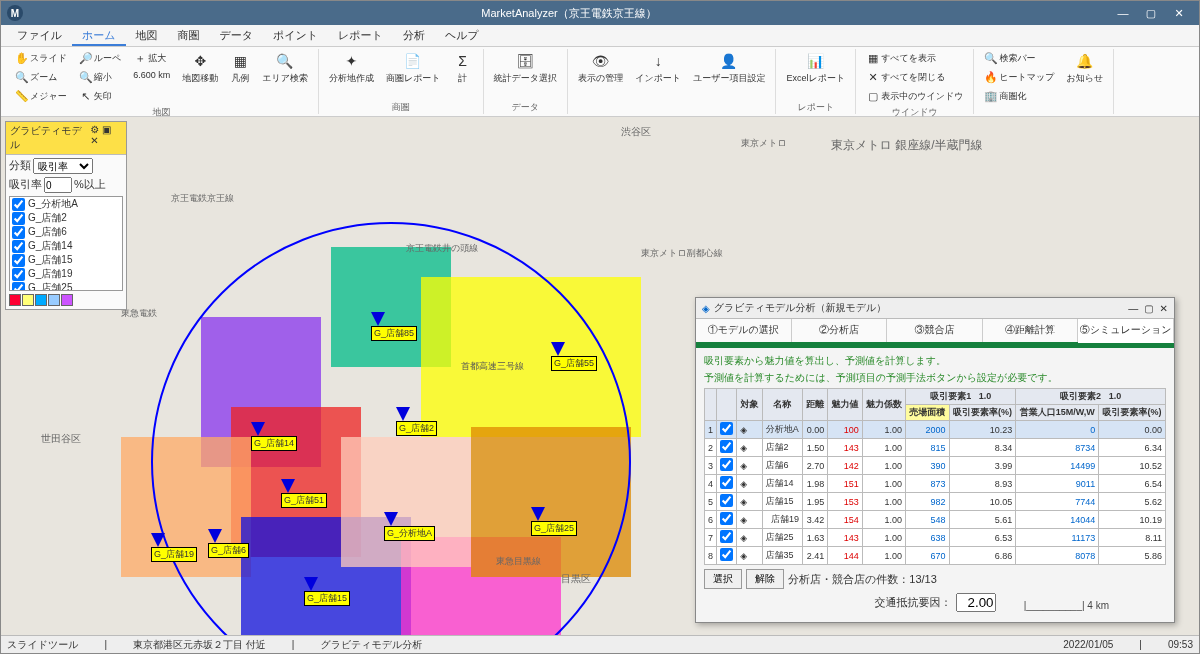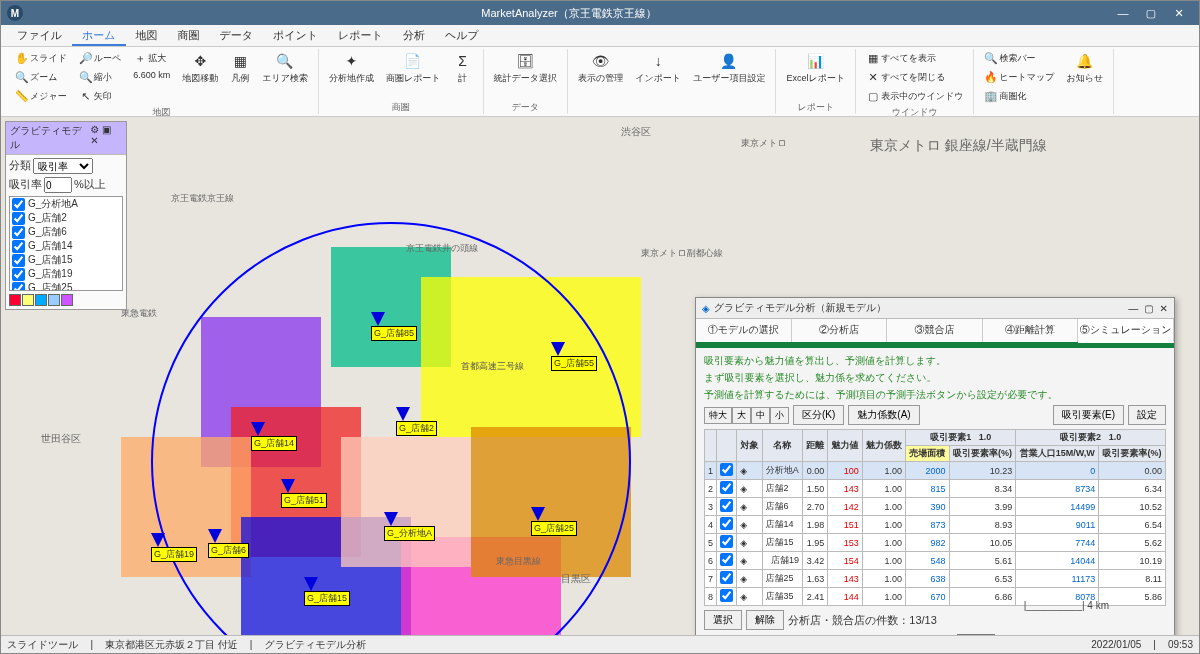--- a/index.html
+++ b/index.html
@@ -23,21 +23,21 @@
 .ribbon-icon.small { width: 14px; height: 14px; font-size: 11px; }
 .ribbon-stack { display: flex; flex-direction: column; gap: 1px; }
 .map-area { flex: 1; position: relative; background: #e8e5de; overflow: hidden; }
 .map-bg { position: absolute; inset: 0; }
 .marker { position: absolute; }
 .marker-pin { width: 14px; height: 14px; background: #00d; clip-path: polygon(50% 100%, 0 0, 100% 0); }
 .marker-label { font-size: 9px; background: #ff0; padding: 0 2px; border: 1px solid #000; white-space: nowrap; }
 .region { position: absolute; opacity: 0.75; }
 .circle-overlay { position: absolute; border: 2px solid #00f; border-radius: 50%; }
 .side-panel { position: absolute; top: 4px; left: 4px; width: 122px; background: #fafafa; border: 1px solid #999; }
-.side-panel-title { background: #c4b5fd; padding: 2px 4px; font-size: 10px; border-bottom: 1px solid #bbb; display: flex; justify-content: space-between; }
+.side-panel-title { background: #fde047; padding: 2px 4px; font-size: 10px; border-bottom: 1px solid #bbb; display: flex; justify-content: space-between; }
 .side-panel-body { padding: 3px; }
 .side-controls { display: flex; gap: 2px; margin-bottom: 3px; }
 .side-controls select, .side-controls input { font-size: 10px; height: 16px; }
 .layer-list { height: 95px; overflow-y: auto; background: #fff; border: 1px solid #999; }
 .layer-item { display: flex; align-items: center; gap: 3px; font-size: 10px; padding: 0 2px; }
 .color-row { display: flex; gap: 1px; margin-top: 3px; }
 .color-sw { width: 12px; height: 12px; border: 1px solid #666; }
 .dialog { position: absolute; top: 180px; right: 24px; width: 480px; background: #f4f4f4; border: 1px solid #888; box-shadow: 2px 2px 6px rgba(0,0,0,0.3); }
 .dialog-title { background: #eee; padding: 3px 6px; font-size: 10px; border-bottom: 1px solid #bbb; display: flex; align-items: center; }
 .dialog-tabs { display: flex; border-bottom: 6px solid #15803d; }
@@ -47,21 +47,21 @@
 .dialog-msg { color: #2a8a2a; font-size: 10px; line-height: 1.3; margin-bottom: 4px; }
 .btn-row { display: flex; gap: 4px; margin: 4px 0; align-items: center; }
 .dbtn { background: #f0f0f0; border: 1px solid #999; padding: 2px 8px; font-size: 10px; }
 .dbtn.small { padding: 1px 4px; font-size: 9px; }
 .grid { width: 100%; border-collapse: collapse; background: #fff; }
 .grid th, .grid td { border: 1px solid #bbb; padding: 1px 3px; font-size: 9px; text-align: right; height: 14px; white-space: nowrap; }
 .grid th { background: #e4e8f0; text-align: center; }
 .grid td:nth-child(1),.grid td:nth-child(2),.grid td:nth-child(3) { text-align: left; }
 .grid .hl-red { color: #d00; margin-top: 10px; }
 .grid .hl-blue { color: #06c; }
-.statusbar { height: 18px; background: #eee; border-top: 1px solid #bbb; display: flex; align-items: center; font-size: 10px; padding: 0 6px; gap: 12px; }
+.statusbar { height: 18px; background: #eee; border-top: 1px solid #bbb; display: flex; align-items: center; font-size: 10px; padding: 0 6px; gap: 26px; }
 .statusbar .spacer { flex: 1; }
 .scaleline { position: absolute; right: 90px; bottom: 24px; font-size: 10px; color: #444; text-shadow: 0 0 2px #fff; }
 </style>
 </head>
 <body>
 
 <div class="window">
 
   <div class="titlebar">
     <div class="titlebar-icon">M</div>
@@ -250,21 +250,21 @@
 
       <div style="position:absolute;left:620px;top:8px;font-size:10px;color:#666">渋谷区</div>
       <div style="position:absolute;left:560px;top:455px;font-size:10px;color:#666">目黒区</div>
       <div style="position:absolute;left:40px;top:315px;font-size:10px;color:#666">世田谷区</div>
       <div style="position:absolute;left:170px;top:75px;font-size:9px;color:#666">京王電鉄京王線</div>
       <div style="position:absolute;left:405px;top:125px;font-size:9px;color:#666">京王電鉄井の頭線</div>
       <div style="position:absolute;left:120px;top:190px;font-size:9px;color:#666">東急電鉄</div>
       <div style="position:absolute;left:495px;top:438px;font-size:9px;color:#666">東急目黒線</div>
       <div style="position:absolute;left:640px;top:130px;font-size:9px;color:#666">東京メトロ副都心線</div>
       <div style="position:absolute;left:740px;top:20px;font-size:9px;color:#666">東京メトロ</div>
-      <div style="position:absolute;left:869px;top:20px;font-size:14px;color:#666">東京メトロ 銀座線/半蔵門線</div>
+      <div style="position:absolute;left:830px;top:20px;font-size:12px;color:#666">東京メトロ 銀座線/半蔵門線</div>
       <div style="position:absolute;left:460px;top:243px;font-size:9px;color:#555">首都高速三号線</div>
     </div>
     <div id="markers">
         <div class="marker" style="left: 370px; top: 195px;">
           <div class="marker-pin"></div>
           <div class="marker-label">G_店舗85</div>
         </div>
         <div class="marker" style="left: 550px; top: 225px;">
           <div class="marker-pin"></div>
           <div class="marker-label">G_店舗55</div>
@@ -369,30 +369,21 @@
       </div>
       <div class="dialog-tabs" id="dtabs">
           <div class="dialog-tab">①モデルの選択</div>
           <div class="dialog-tab">②分析店</div>
           <div class="dialog-tab">③競合店</div>
           <div class="dialog-tab">④距離計算</div>
           <div class="dialog-tab active">⑤シミュレーション</div>
         </div>
       <div class="dialog-body">
         <div class="dialog-msg">吸引要素から魅力値を算出し、予測値を計算します。</div>
-        <div class="dialog-msg">まず吸引要素を選択し、魅力係を求めてください。</div>
         <div class="dialog-msg">予測値を計算するためには、予測項目の予測手法ボタンから設定が必要です。</div>
-        <div class="btn-row">
-          <span id="szbtns"><button class="dbtn small">特大</button><button class="dbtn small">大</button><button class="dbtn small">中</button><button class="dbtn small">小</button></span>
-          <button class="dbtn">区分(K)</button>
-          <button class="dbtn">魅力係数(A)</button>
-          <span style="flex:1"></span>
-          <button class="dbtn">吸引要素(E)</button>
-          <button class="dbtn">設定</button>
-        </div>
         <table class="grid">
           <thead>
             <tr>
               <th rowspan="2"></th>
                 <th rowspan="2"></th>
               <th rowspan="2">対象</th>
               <th rowspan="2">名称</th>
               <th rowspan="2">距離</th>
               <th rowspan="2">魅力値</th>
               <th rowspan="2">魅力係数</th>

